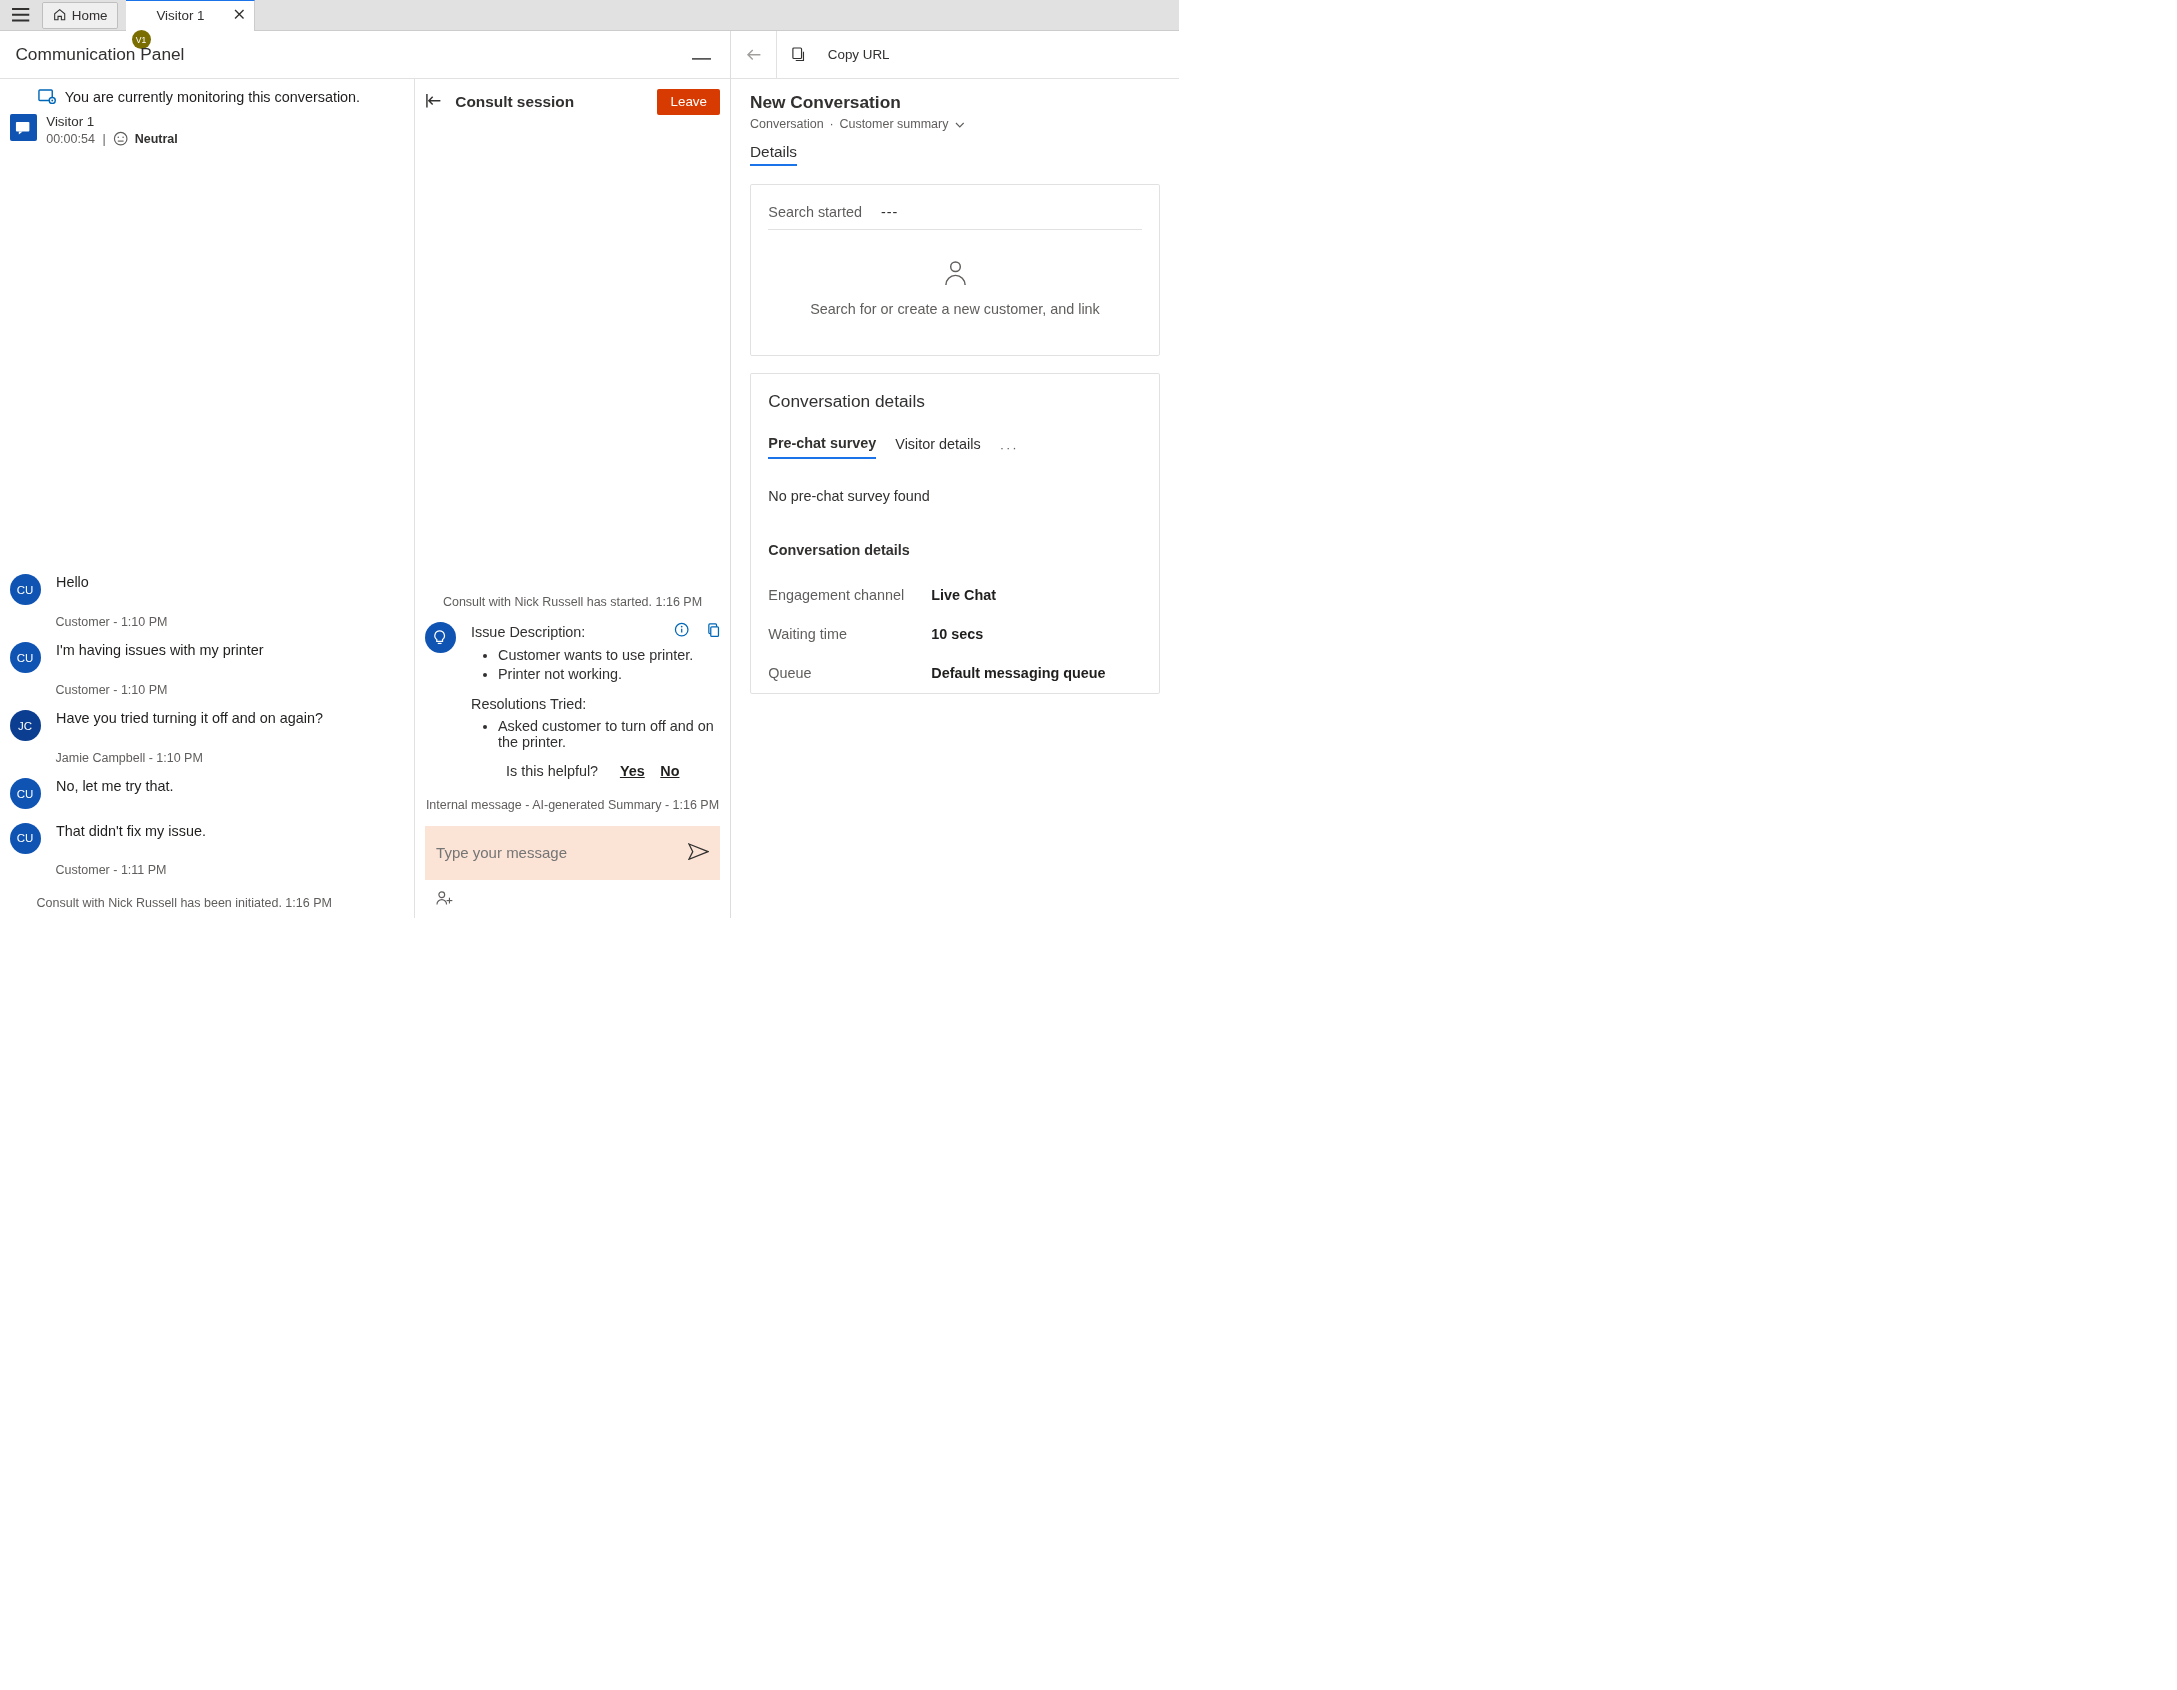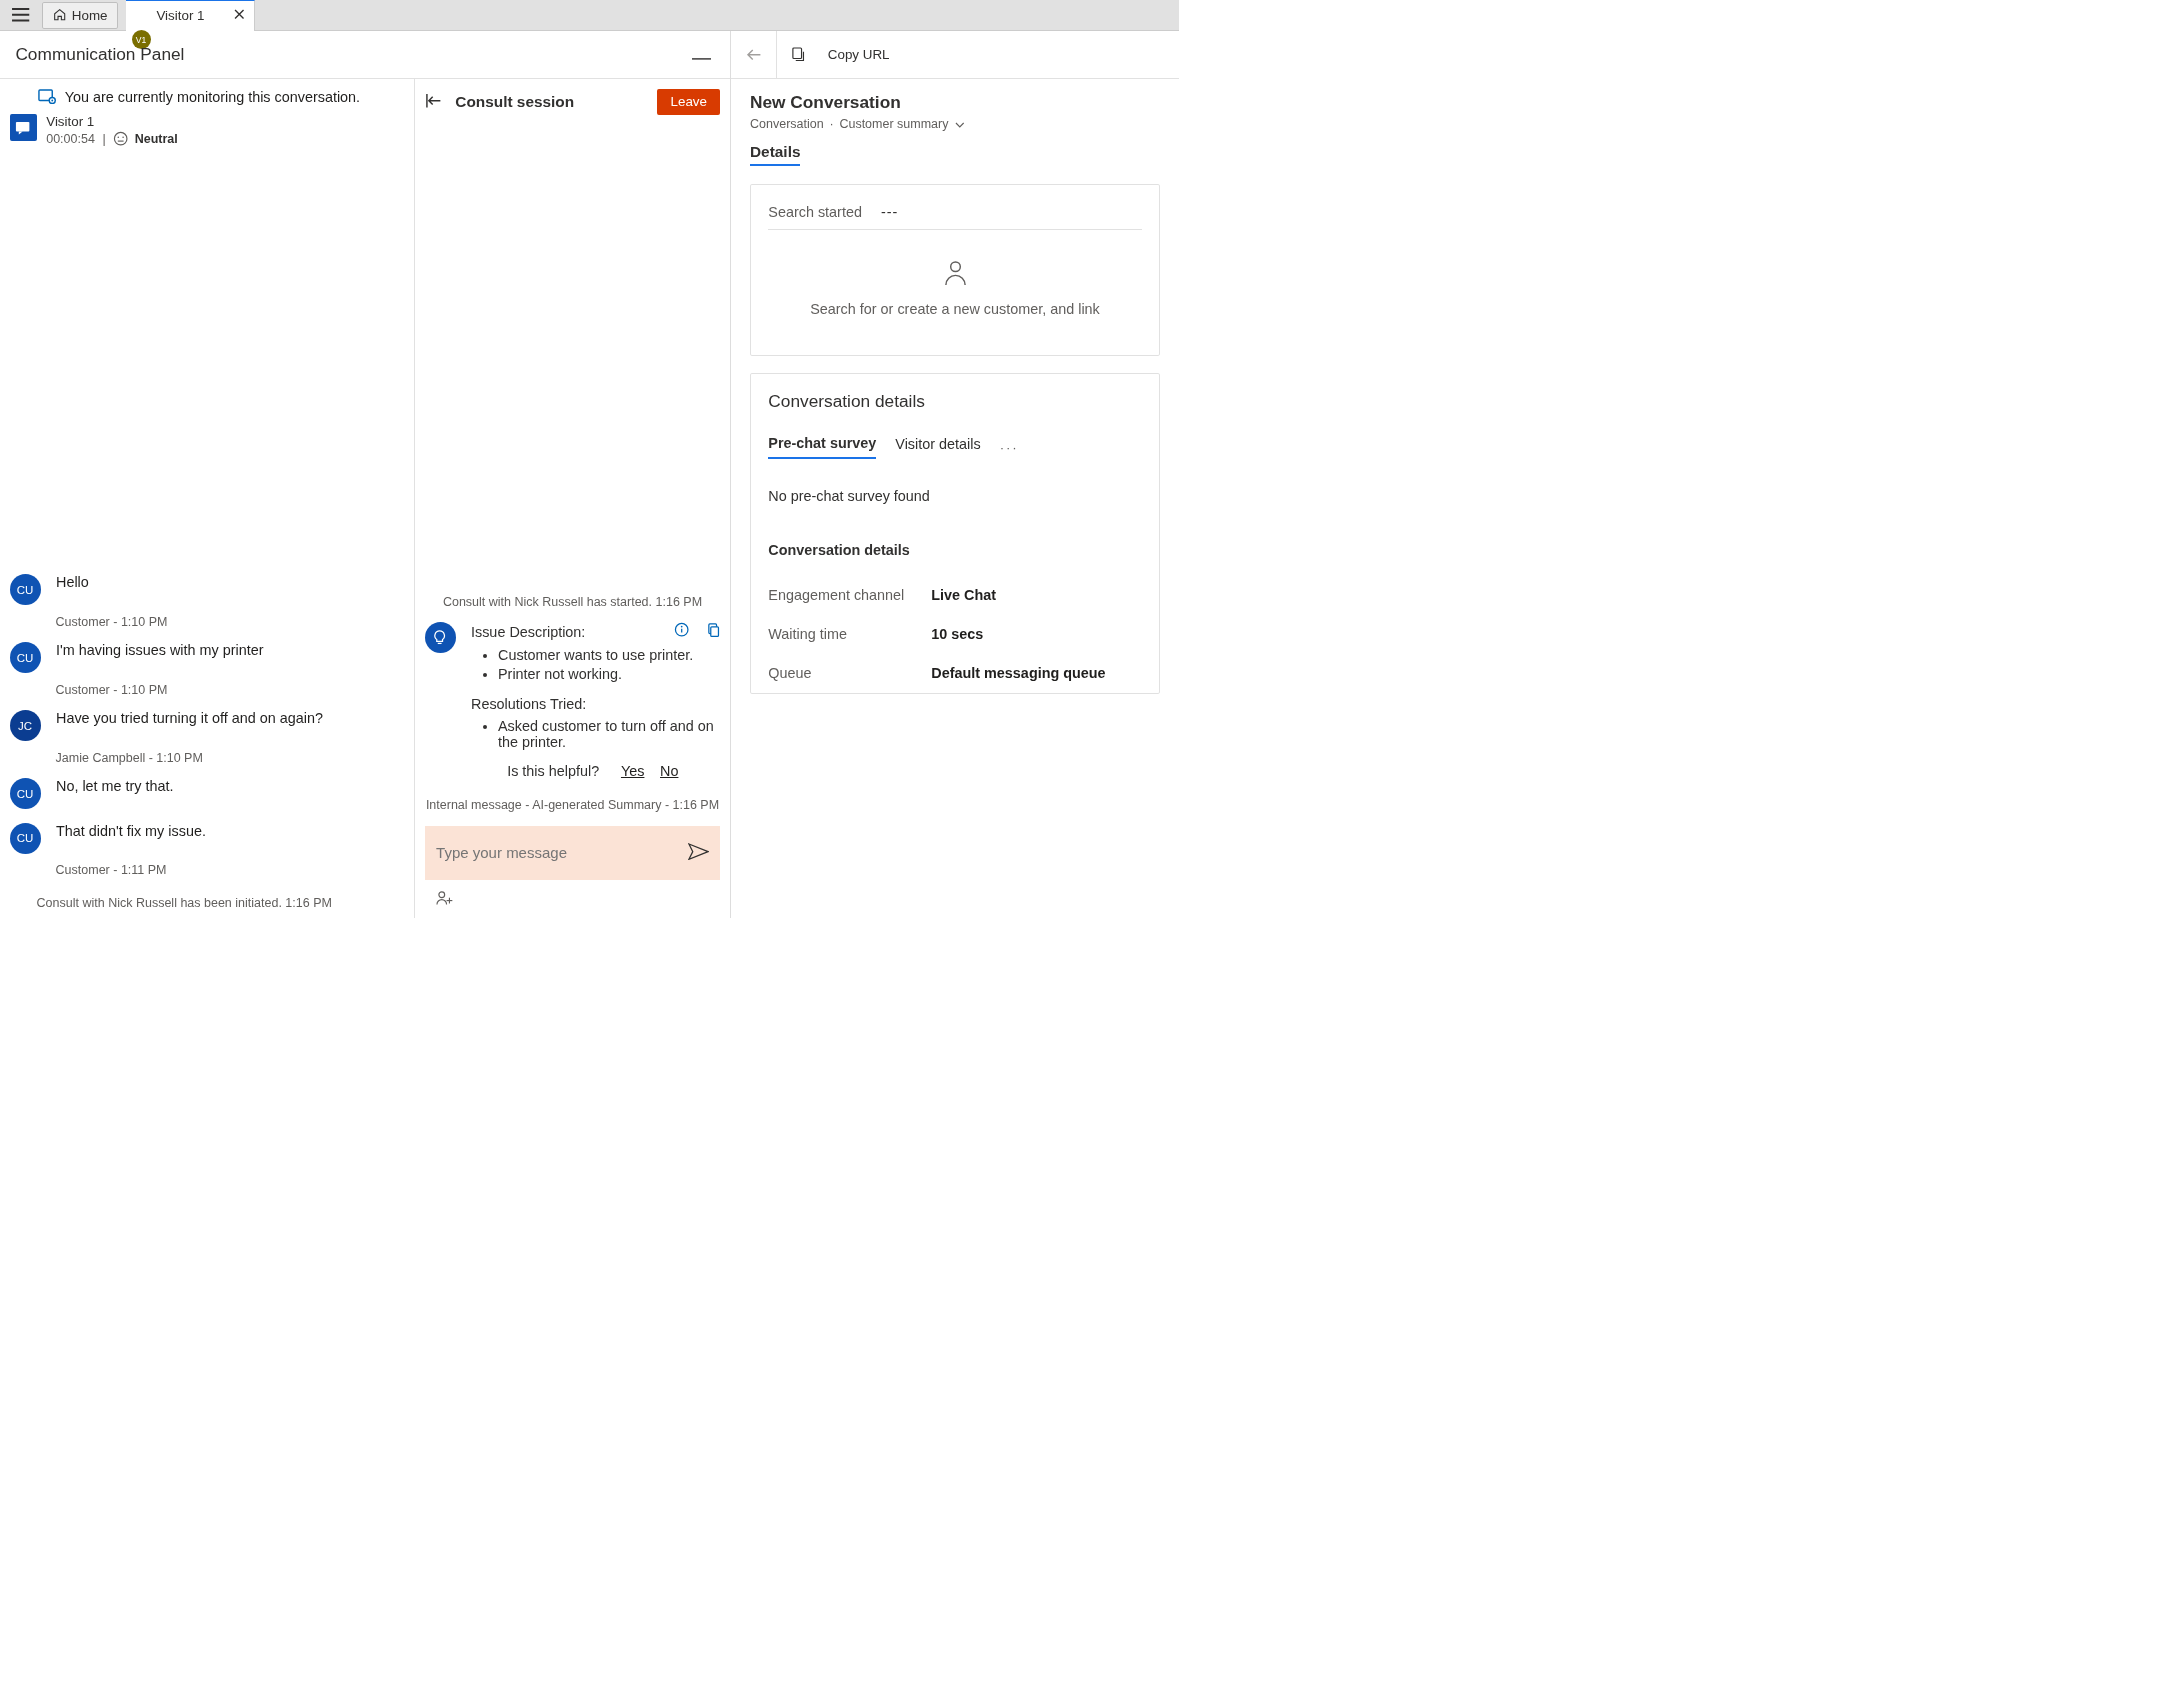--- a/index.html
+++ b/index.html
@@ -63,37 +63,37 @@
   
   .aicard { display: flex; align-items: flex-start; }
   .aiavatar { width: 31px; height: 31px; border-radius: 50%; background: #0f53b3; display: flex; align-items: center; justify-content: center; margin-right: 15.4px; flex-shrink:0;}
   .aibody { flex: 1; font-size: 14.4px; }
   .aibody .issuehdr { font-weight: 400; margin-bottom: 5.8px; display:flex; align-items:center;}
   .aibody .issuehdr .spacer{flex:1;}
   .aibody .iconbtn{margin-left:15.4px; cursor:pointer;}
   .aibody ul { margin: 5.8px 0 13.4px 27px; }
   .aibody ul li { font-size: 14.4px; margin-bottom: 3.8px; }
   .helpful { text-align: center; margin: 13.4px 0 9.6px 0; font-size: 14.4px; }
-  .helpful a { text-decoration: underline; cursor: pointer; margin: 0 5.8px; color:#201f1e;}
+  .helpful a { text-decoration: underline; cursor: pointer; margin: 0 5.8px; color:#201f1e;font-weight:bold;}
   .internalmeta { text-align: center; font-size: 12.5px; color: #605e5c; margin: 9.6px 0 13.4px 0; }
   
   .composer { background: #fbe3d6; padding: 17.3px 11.5px; display: flex; align-items: center; }
   .composer input { flex: 1; background: transparent; border: none; outline: none; font-size: 15px; color: #404040; }
   .composer .sendicon { cursor: pointer; margin-left:9.6px;}
   .belowcomposer { padding: 9.6px 11.5px; color:#605e5c;}
   
   
   .righttoolbar { height: 48px; border-bottom: 1px solid #e1e1e1; display: flex; align-items: center; }
   .backbox { width: 46px; height: 48px; border-right: 1px solid #e1e1e1; display: flex; align-items: center; justify-content: center; color: #a19f9d; }
   .copyurl { display: flex; align-items: center; padding: 0 13.4px; cursor: pointer; gap:22px;}
   
   .rightcontent { padding: 13.4px 19px; overflow-y: auto; flex:1;}
   .convtitle { font-size: 17.3px; font-weight: 600; }
   .breadcrumb { font-size: 12.5px; color: #605e5c; margin-top: 3.8px; display:flex; align-items:center; gap:5.8px;}
-  .detailstab { margin-top: 11.5px; font-size: 15.4px; font-weight: 700; border-bottom: 2.9px solid #1a73e8; display: inline-block; padding-bottom: 3.8px; }
+  .detailstab { margin-top: 11.5px; font-size: 15.4px; font-weight: 400; border-bottom: 2.9px solid #1a73e8; display: inline-block; padding-bottom: 3.8px; }
   
   .card { border: 1px solid #e1e1e1; border-radius: 1.9px; padding: 19px 17.3px; margin-top: 17.3px; }
   .searchrow { display: flex; align-items: center; gap: 19px; border-bottom: 1px solid #e1e1e1; padding-bottom: 9.6px; }
   .searchrow .slabel { font-size: 14.4px; color: #605e5c; }
   .searchrow .sval { font-size: 14.4px; color: #323130; letter-spacing:1px;}
   .personblock { text-align: center; padding: 29px 9.6px 19px; color:#605e5c;}
   .personblock svg { margin-bottom: 11.5px; }
   .personblock .ptxt { font-size: 14.4px; }
   .btnrow { display: flex; justify-content: center; gap: 13.4px; margin-top: 17.3px; padding-bottom:15.4px; border-bottom:1px solid #e1e1e1;}
   .outlinebtn { border: 1px solid #e1e1e1; background: #fff; color: #0067b8; padding: 7.7px 15.4px; font-size: 14.4px; cursor: pointer; border-radius: 1.9px; }

